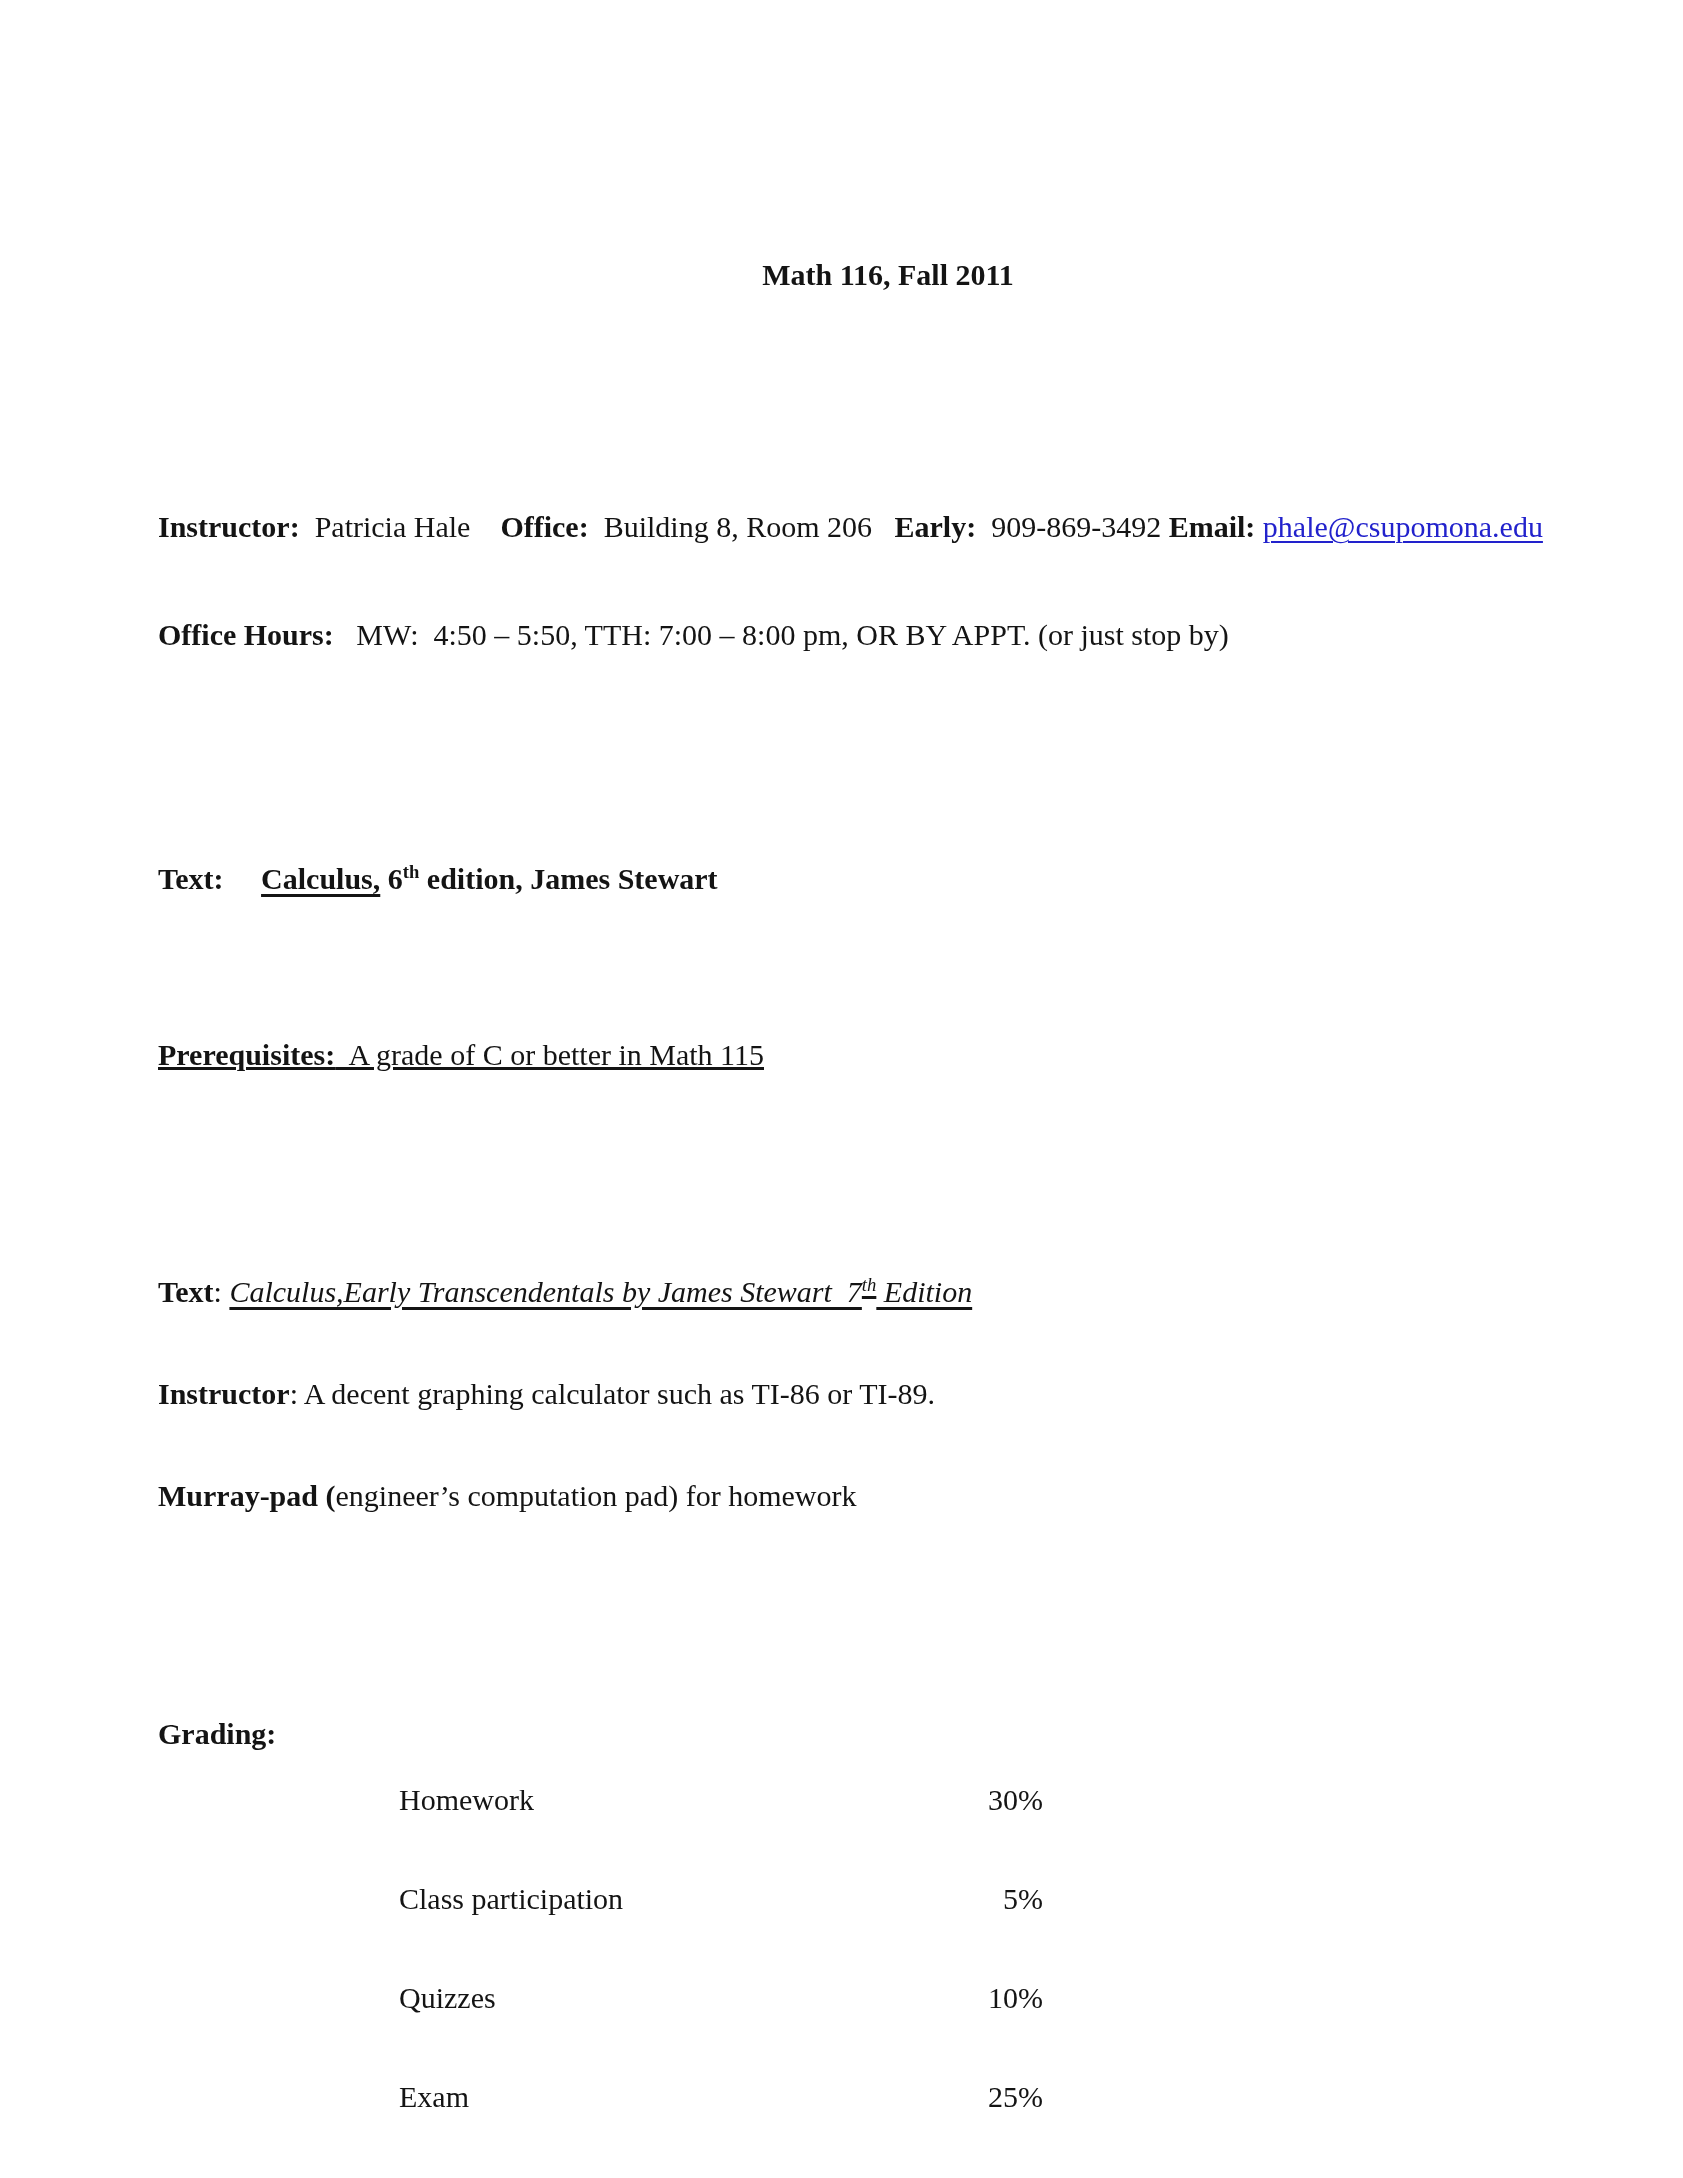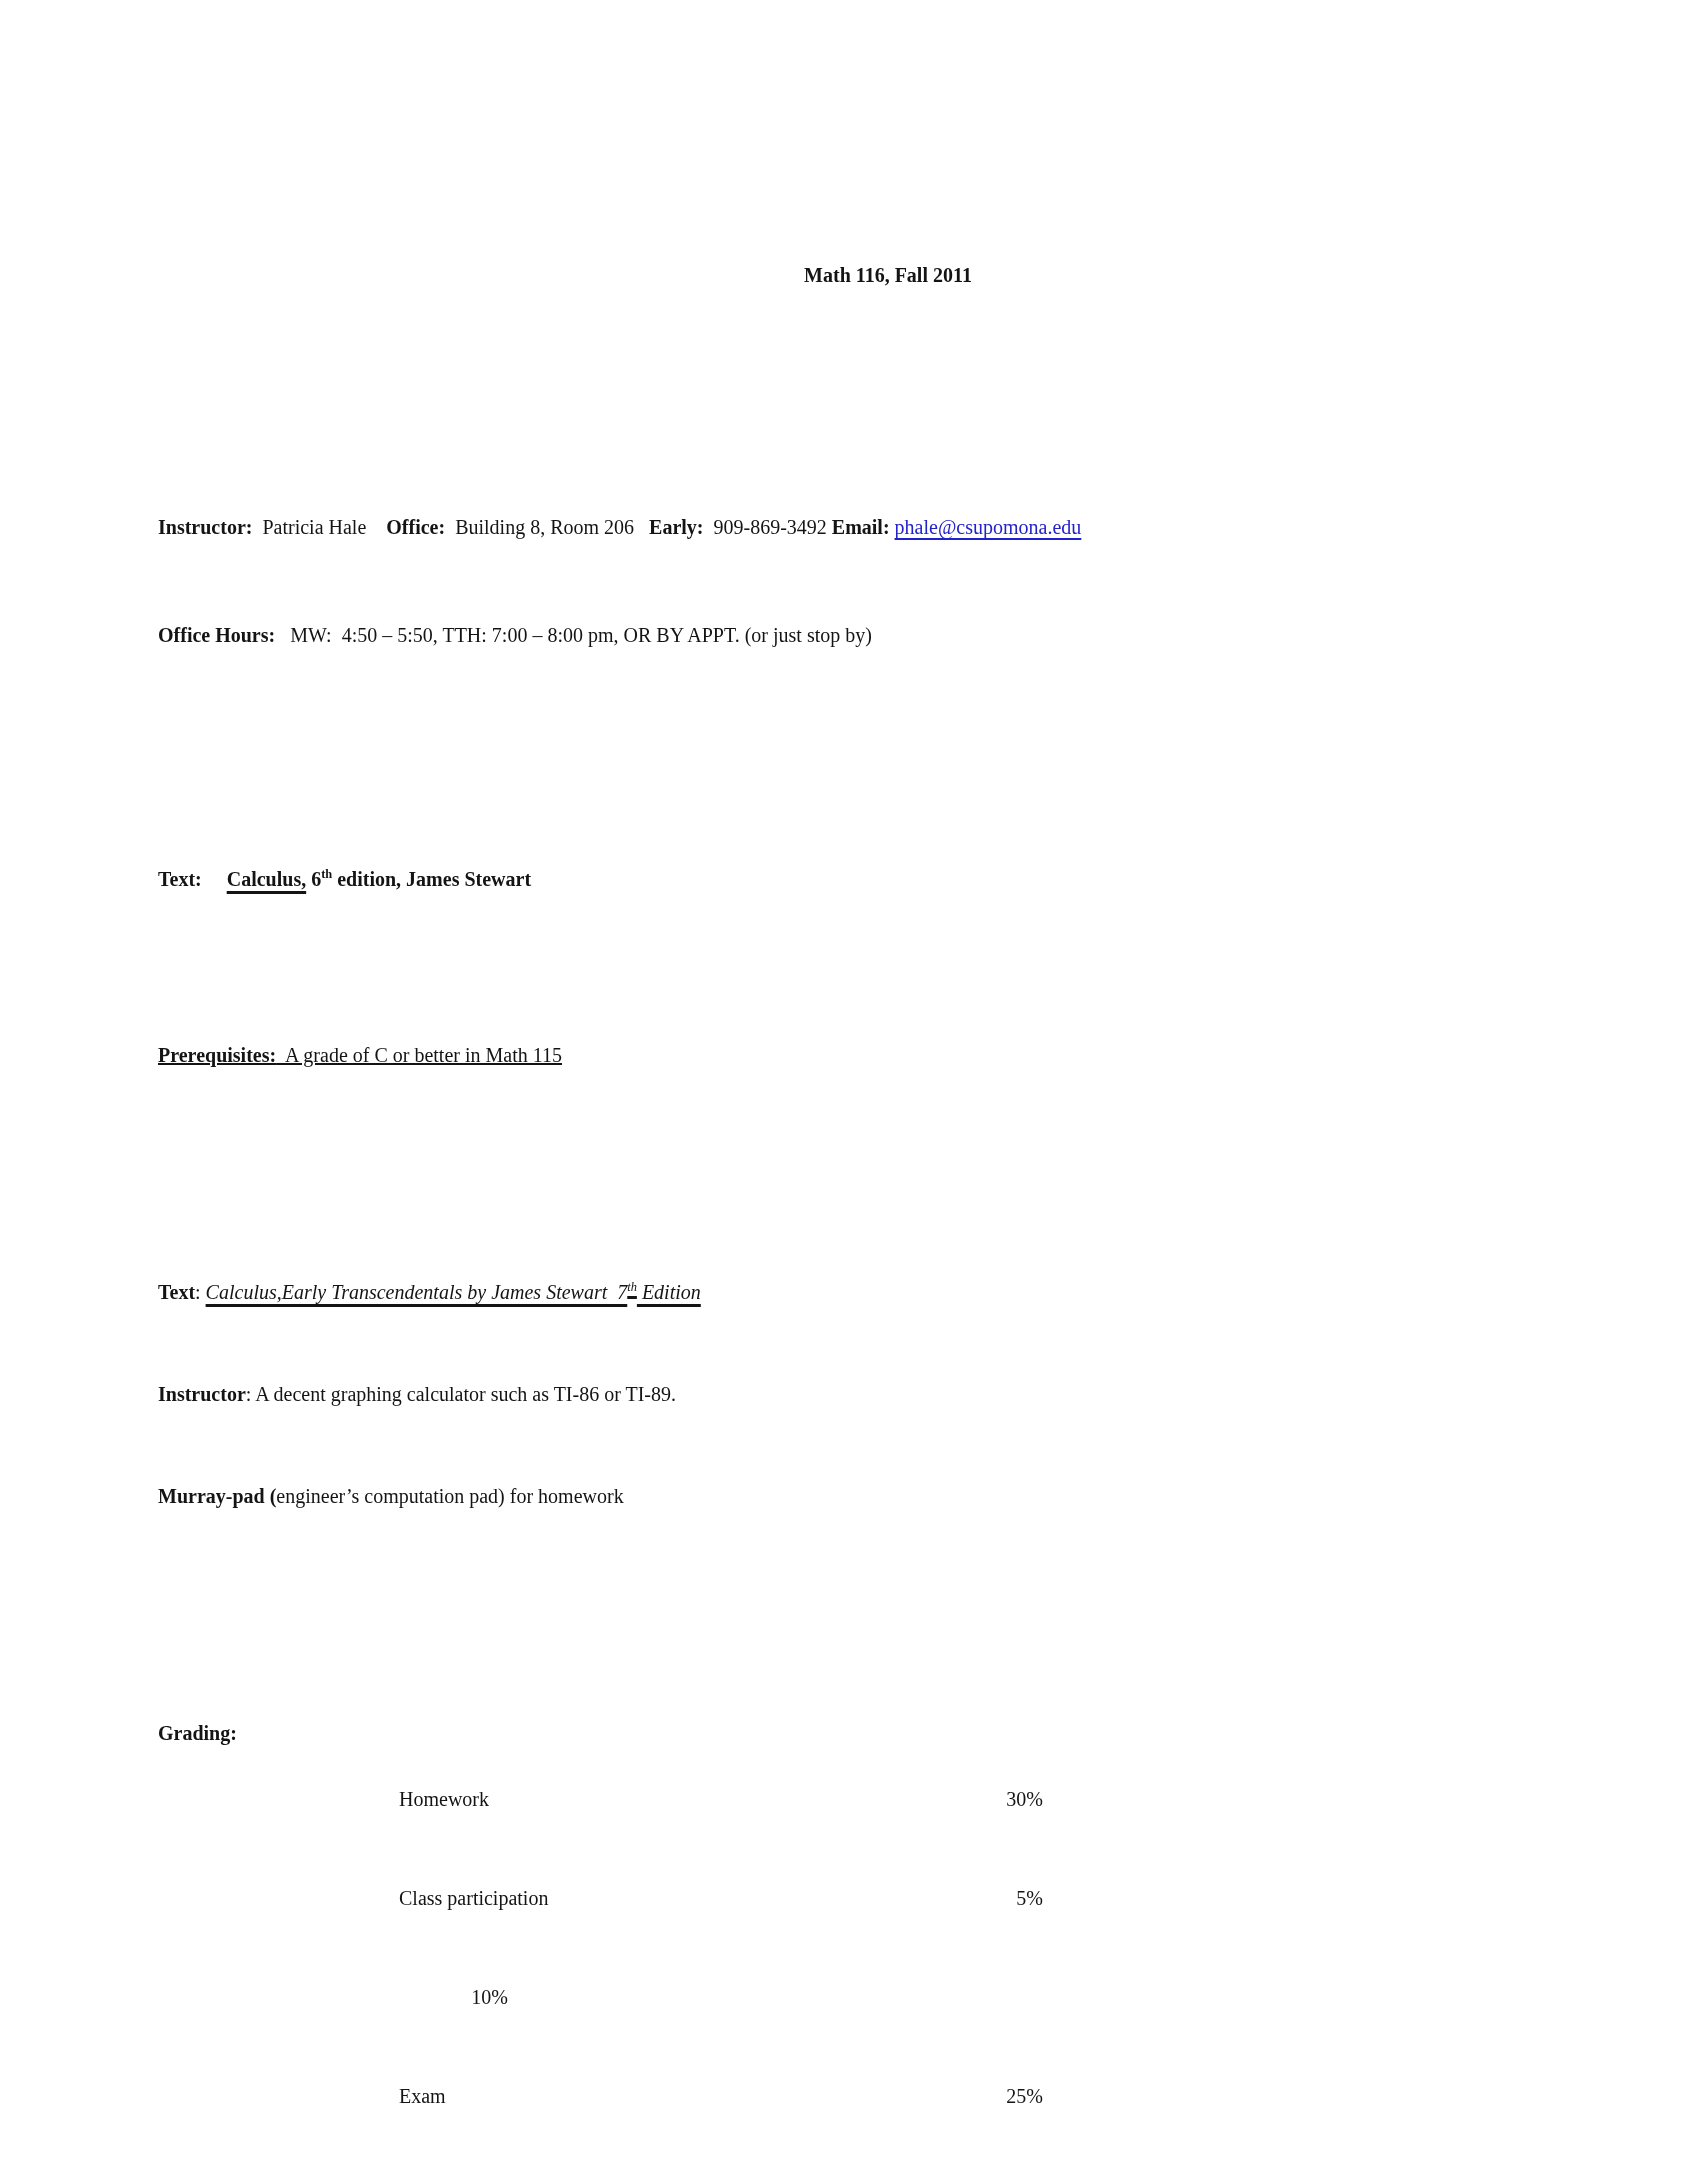--- a/index.html
+++ b/index.html
@@ -5,21 +5,21 @@
   html, body { margin: 0; padding: 0; background: #ffffff; }
   body {
     width: 1683px; height: 2178px;
     font-family: "Liberation Serif", "DejaVu Serif", serif;
     color: var(--text-color, #141414);
   }
   .page {
     box-sizing: border-box;
     width: 1683px; height: 2178px;
     padding: 149px 65px 0 158px;
-    font-size: 20px;
+    font-size: 30px;
     line-height: 36px;
     white-space: pre-wrap;
   }
   .title {
     font-weight: bold;
     text-align: center;
     margin-bottom: 36px;
   }
   .b { font-weight: bold; }
   .i { font-style: italic; }
@@ -80,20 +80,21 @@
     <div class="g-rows">
       <div class="g-row">
         <div class="g-item">Homework</div>
         <div class="g-pct">30%</div>
       </div>
       <div class="g-row">
         <div class="g-item">Class participation</div>
         <div class="g-pct">5%</div>
       </div>
       <div class="g-row">
+        <div class="g-item">Quizzes</div>
         <div class="g-pct">10%</div>
       </div>
       <div class="g-row">
         <div class="g-item">Exam</div>
         <div class="g-pct">25%</div>
       </div>
       
     </div>
   </div>
 

